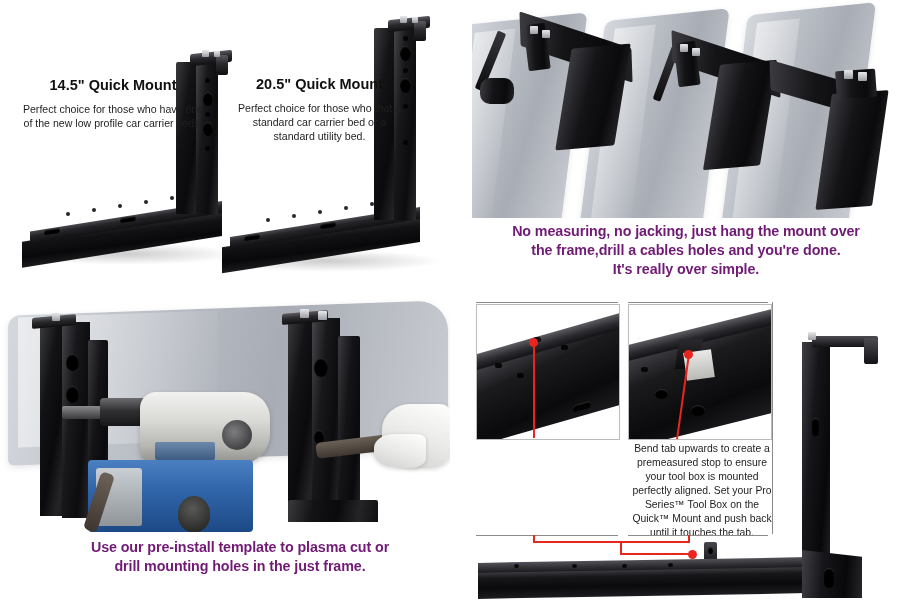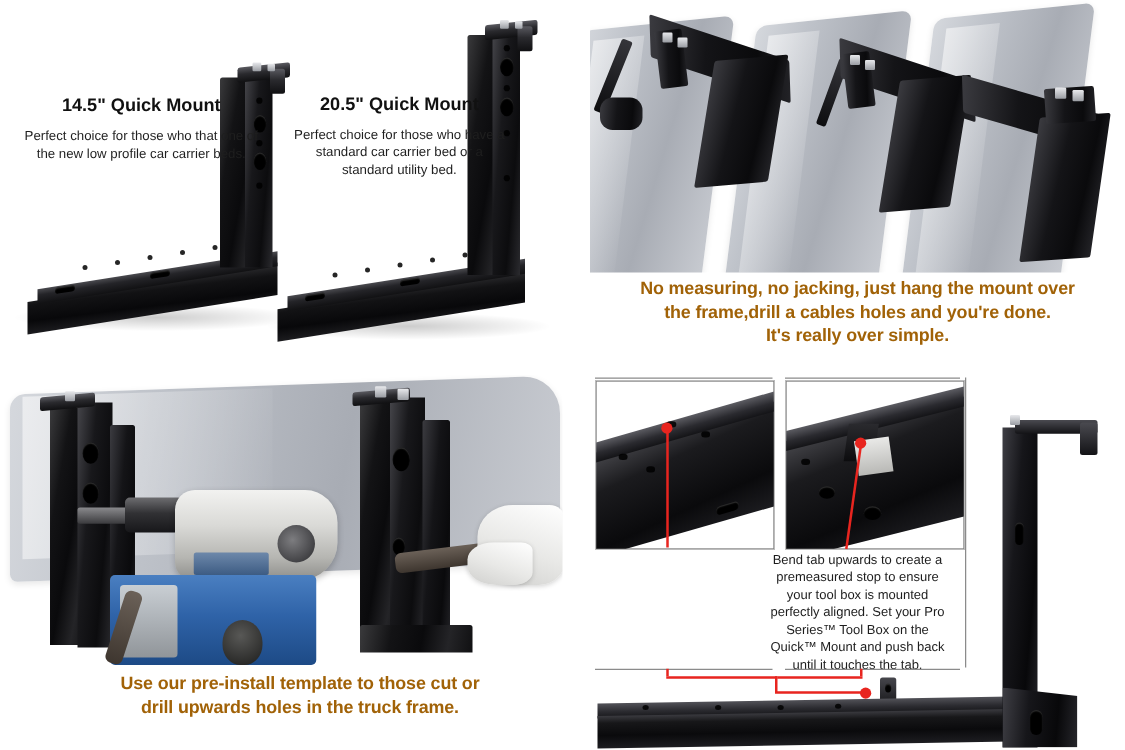--- a/index.html
+++ b/index.html
@@ -18,21 +18,21 @@
     height: 600px;
     background: #ffffff;
     overflow: hidden;
   }
 
   
   .panel { position: absolute; overflow: hidden; }
   .ctr   { text-align: center; }
   .caption-bold {
     font-weight: bold;
-    color: #a16207;
+    color: #701a75;
     line-height: 1.32;
     letter-spacing: -0.1px;
   }
 
   
   #panel-products { left: 0; top: 0; width: 470px; height: 290px; background: #fff; }
 
   .prod-label { position: absolute; width: 190px; }
   .prod-sku   { font-size: 14.5px; font-weight: bold; color: #111; line-height: 1.25; }
   .prod-size  { font-size: 14.5px; font-weight: bold; color: #111; line-height: 1.3; margin-top: 1px;}
@@ -292,26 +292,26 @@
       <div class="bk-rivet" style="left:403px; top:140px; width:5px; height:5px;"></div>
 
       <div class="bk-hook" style="left:388px; top:18px; width:42px; height:12px; transform:skewY(-6deg);"></div>
       <div class="bk-hook" style="left:414px; top:21px; width:12px; height:20px;"></div>
       <div class="bolt" style="left:400px; top:16px; width:7px; height:7px;"></div>
       <div class="bolt" style="left:412px; top:17px; width:6px; height:6px;"></div>
     </div>
 
     <div class="prod-label ctr" id="label-1581">
       <div class="prod-size">14.5" Quick Mount</div>
-      <div class="prod-desc">Perfect choice for those who that one of the new low profile car carrier beds.</div>
+      <div class="prod-desc">Perfect choice for those who have one of the new low profile car carrier beds.</div>
     </div>
 
     <div class="prod-label ctr" id="label-1580">
       <div class="prod-size">20.5" Quick Mount</div>
-      <div class="prod-desc">Perfect choice for those who have a standard car carrier bed or a standard utility bed.</div>
+      <div class="prod-desc">Perfect choice for those who that a standard car carrier bed or a standard utility bed.</div>
     </div>
   </div>
 
   <div class="panel" id="panel-hanging">
 
     <div class="beam" style="left:-20px; top:18px; width:120px; height:230px; transform:skewX(-13deg) rotate(-6deg); border-radius:8px;"></div>
     <div class="beam-hi" style="left:-10px; top:30px; width:40px; height:210px; transform:skewX(-13deg) rotate(-6deg);"></div>
 
     <div class="beam" style="left:120px; top:14px; width:122px; height:232px; transform:skewX(-13deg) rotate(-6deg); border-radius:8px;"></div>
     <div class="beam-hi" style="left:130px; top:26px; width:40px; height:212px; transform:skewX(-13deg) rotate(-6deg);"></div>
@@ -393,22 +393,22 @@
     </div>
 
     <div>
       <div class="handle-bar" style="left:316px; top:138px; width:82px; height:16px; transform:rotate(-7deg);"></div>
       <div class="glove" style="left:382px; top:104px; width:70px; height:64px;"></div>
       <div class="glove" style="left:374px; top:134px; width:52px; height:34px;"></div>
     </div>
   </div>
 
   <div class="caption-bold ctr" id="caption-drill">
-    <div>Use our pre-install template to those cut or</div>
-    <div>drill upwards holes in the truck frame.</div>
+    <div>Use our pre-install template to plasma cut or</div>
+    <div>drill mounting holes in the just frame.</div>
   </div>
 
   <div class="panel" id="panel-tabs">
 
     <div class="divider-rule" style="left:4px; top:10px; width:142px;"></div>
     <div class="divider-rule" style="left:156px; top:10px; width:140px;"></div>
     <div class="divider-vert" style="left:300px; top:10px; height:232px;"></div>
 
     <div class="inset" style="left:4px; top:12px; width:142px; height:134px;">
       <div class="inset-photo" style="background:#ffffff;"></div>
@@ -432,21 +432,21 @@
       <div class="tab-metal" style="left:56px; top:46px; width:28px; height:28px; transform:rotate(-8deg);"></div>
       <div class="bk-hole" style="left:26px; top:84px; width:13px; height:10px;"></div>
       <div class="bk-hole" style="left:62px; top:100px; width:14px; height:11px;"></div>
       <div class="bk-rivet" style="left:12px; top:62px; width:7px; height:5px; border-radius:40%;"></div>
     </div>
 
     <div class="callout-line" style="left:216px; top:62px; width:2px; height:86px; transform:rotate(8deg); transform-origin:top center;"></div>
     <div class="callout-dot" style="left:212px; top:58px;"></div>
 
 
-    <div class="callout-text" style="left:140px; top:150px; width:148px;">Bend tab upwards to create a premeasured stop to ensure your tool box is mounted perfectly aligned. Set your Pro Series™ Tool Box on the Quick™ Mount and push back until it touches the tab.</div>
+    <div class="callout-text" style="left:156px; top:150px; width:148px;">Bend tab upwards to create a premeasured stop to ensure your tool box is mounted perfectly aligned. Set your Pro Series™ Tool Box on the Quick™ Mount and push back until it touches the tab.</div>
 
     <div class="divider-rule" style="left:4px; top:243px; width:142px;"></div>
     <div class="divider-rule" style="left:156px; top:243px; width:140px;"></div>
 
     <div class="callout-line" style="left:61px; top:243px; width:2px; height:6px;"></div>
     <div class="callout-line" style="left:61px; top:249px; width:89px; height:2px;"></div>
     <div class="callout-line" style="left:216px; top:243px; width:2px; height:6px;"></div>
     <div class="callout-line" style="left:150px; top:249px; width:68px; height:2px;"></div>
     <div class="callout-line" style="left:148px; top:249px; width:2px; height:13px;"></div>
     <div class="callout-line" style="left:148px; top:261px; width:72px; height:2px;"></div>

